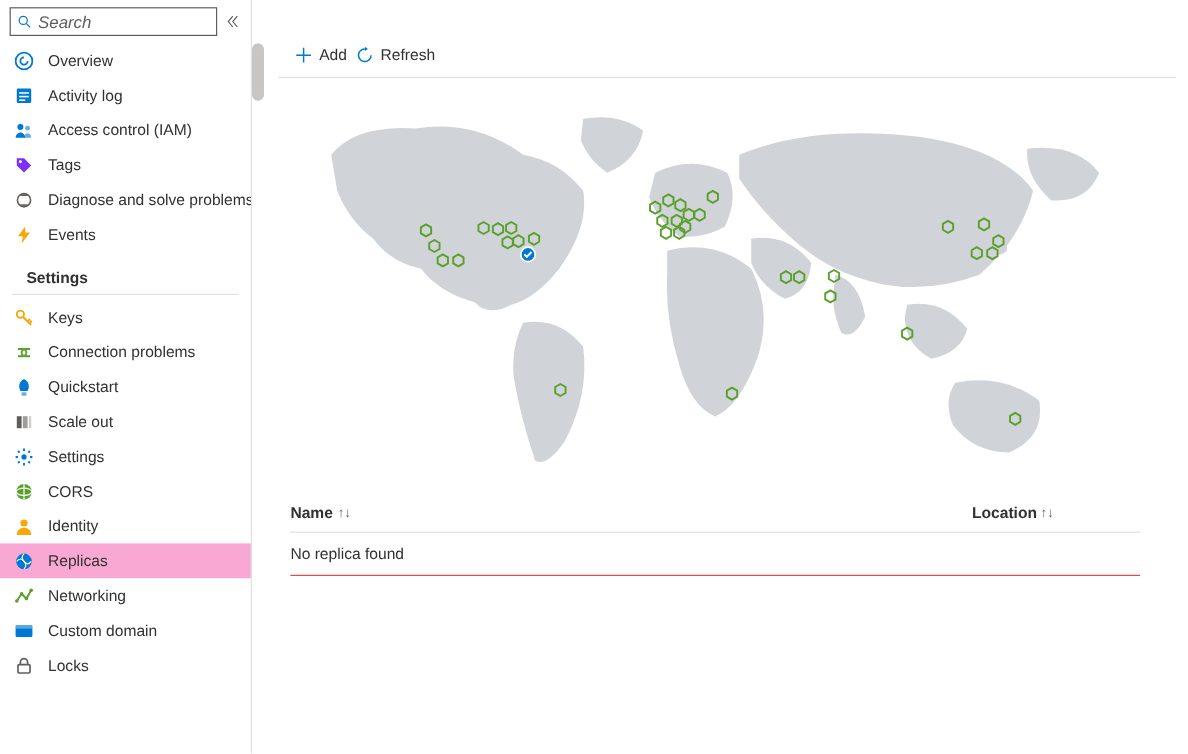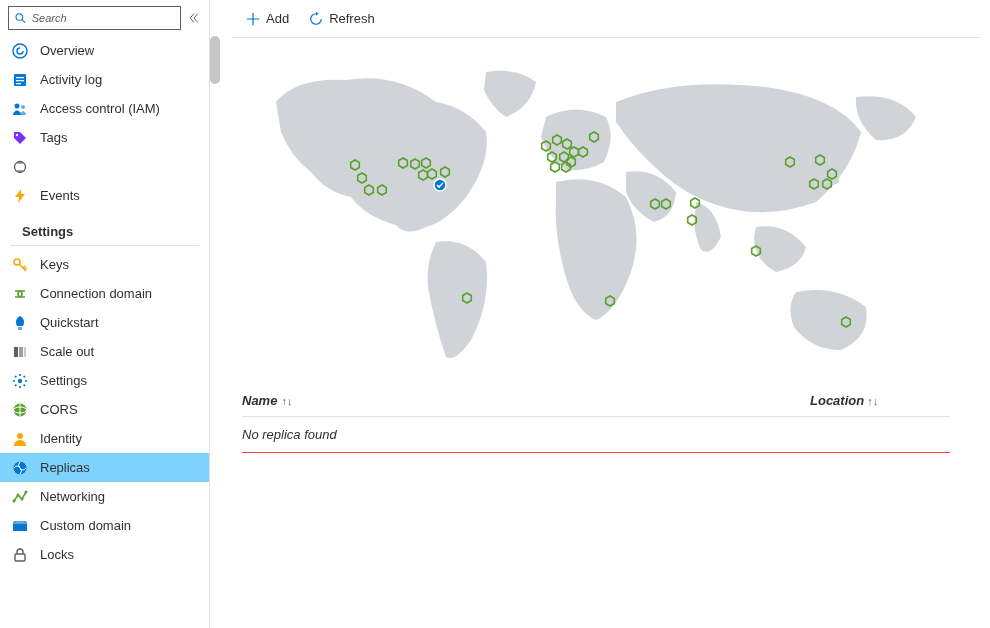--- a/index.html
+++ b/index.html
@@ -33,21 +33,21 @@
     display: flex;
     align-items: center;
     border: 1px solid #605e5c;
     height: 24px;
     padding: 0 6px;
     gap: 6px;
   }
   .search-box input {
     border: none;
     outline: none;
-    font-size: 11px;
+    font-size: 14px;
     width: 100%;
     color: #323130;
   }
   .search-box input::placeholder { color: #605e5c; font-style: italic; }
   .collapse-btn {
     width: 18px;
     height: 18px;
     display: flex;
     align-items: center;
     justify-content: center;
@@ -63,21 +63,21 @@
   }
   .nav-item {
     display: flex;
     align-items: center;
     height: 29px;
     padding: 0 12px;
     gap: 12px;
     cursor: pointer;
     white-space: nowrap;
   }
-  .nav-item.selected { background: #7dd3fc; }
+  .nav-item.selected { background: #f9a8d4; }
   .nav-icon {
     width: 16px;
     height: 16px;
     flex: none;
     display: flex;
     align-items: center;
     justify-content: center;
     font-size: 14px;
   }
   .section-header {
@@ -101,42 +101,43 @@
   .main {
     flex: 1;
     display: flex;
     flex-direction: column;
     padding: 0 0 0 22px;
   }
   .toolbar {
     display: flex;
     align-items: center;
     height: 38px;
-    gap: 12px;
+    gap: 0;
     border-bottom: 1px solid #e1e1e1;
     margin-right: 10px;
     padding-left: 10px;
+    margin-top: 27px;
   }
   .toolbar-btn {
     display: flex;
     align-items: center;
     gap: 6px;
     color: #0078d4;
     cursor: pointer;
     padding: 4px 4px;
   }
   .toolbar-btn span.label { color: #323130; }
   .map-wrap {
     padding: 24px 40px 10px 24px;
   }
   .map-svg { width: 680px; }
   .landmass { fill: #d0d4d9; }
   .hex-node { fill: none; stroke: #5aa02c; stroke-width: 1.6; }
   .primary-node { fill: #0078d4; stroke: #fff; stroke-width: 1.4; }
-  .table-area { padding: 0 40px 0 10px; font-style: italic; }
+  .table-area { padding: 0 40px 0 10px; }
   .table-header {
     display: flex;
     border-bottom: 1px solid #e1e1e1;
     height: 32px;
     align-items: center;
     font-weight: 600;
   }
   .col-name { flex: 1; display: flex; align-items: center; gap: 4px; }
   .col-location { width: 140px; display: flex; align-items: center; gap: 3px; }
   .sort-arrows { font-size: 11px; color: #605e5c; }
@@ -210,20 +211,21 @@
             </span>
             <span>Tags</span>
           </div>
           <div class="nav-item">
             <span class="nav-icon">
               <svg viewBox="0 0 16 16" width="16" height="16" style="color: rgb(96, 94, 92);">
                 <circle cx="8" cy="8" r="5.5" fill="none" stroke="currentColor" stroke-width="1.3"></circle>
                 <path d="M5 4 L11 4 M5 12 L11 12 M8 2 L8 4 M8 12 L8 14" stroke="currentColor" stroke-width="1.1"></path>
               </svg>
             </span>
+            <span>Diagnose and solve problems</span>
           </div>
           <div class="nav-item">
             <span class="nav-icon">
               <svg viewBox="0 0 16 16" width="16" height="16" style="color: rgb(247, 168, 8);">
                 <path d="M9 1 L3 9 H7 L6 15 L13 6 H9 Z" fill="currentColor"></path>
               </svg>
             </span>
             <span>Events</span>
           </div>
         </div>
@@ -238,21 +240,21 @@
             </span>
             <span>Keys</span>
           </div>
           <div class="nav-item">
             <span class="nav-icon">
               <svg viewBox="0 0 16 16" width="16" height="16" style="color: rgb(90, 160, 44);">
                 <path d="M3 5 L7 5 A3 3 0 0 1 7 11 L3 11" fill="none" stroke="currentColor" stroke-width="1.6"></path>
                 <path d="M13 5 L9 5 A3 3 0 0 0 9 11 L13 11" fill="none" stroke="currentColor" stroke-width="1.6"></path>
               </svg>
             </span>
-            <span>Connection domain</span>
+            <span>Connection problems</span>
           </div>
           <div class="nav-item">
             <span class="nav-icon">
               <svg viewBox="0 0 16 16" width="16" height="16" style="color: rgb(0, 120, 212);">
                 <path d="M8 1 C12 3 13 7 11 11 L5 11 C3 7 4 3 8 1 Z" fill="currentColor"></path>
                 <path d="M6 12 H10 V15 H6 Z" fill="currentColor" opacity=".6"></path>
               </svg>
             </span>
             <span>Quickstart</span>
           </div>

